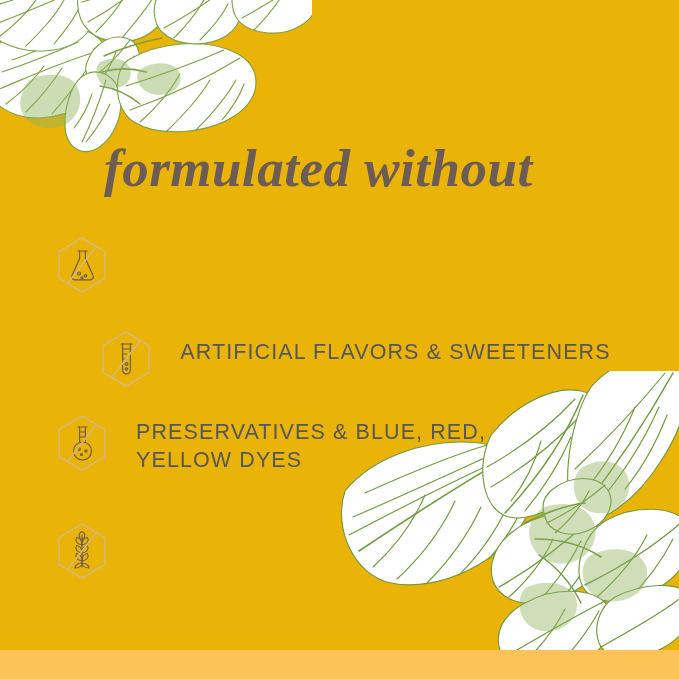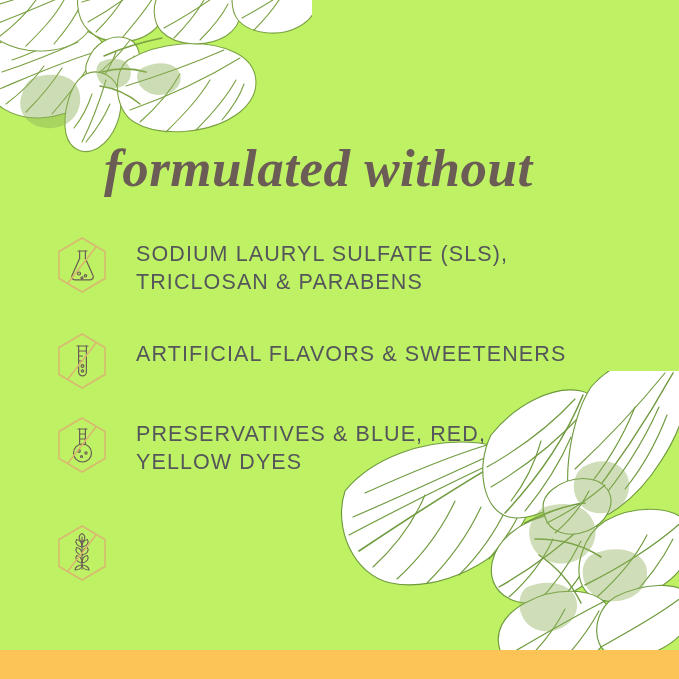--- a/index.html
+++ b/index.html
@@ -10,21 +10,21 @@
     width: 679px;
     height: 679px;
     background: #ffffff;
     font-family: "Liberation Sans", sans-serif;
     overflow: hidden;
   }
   .page {
     position: relative;
     width: 679px;
     height: 679px;
-    background: #bef264;
+    background: #eab308;
     overflow: hidden;
   }
 
   
   .mint-top-left {
     position: absolute;
     left: -18px;
     top: -24px;
     width: 330px;
     height: 200px;
@@ -83,21 +83,21 @@
     letter-spacing: 1.1px;
     line-height: 1.28;
     color: #55565a;
     text-transform: uppercase;
     padding-top: 5px;
     white-space: pre-line;
   }
 
   
   .row-0 { margin-bottom: 28px; }
-  .row-1 { margin-bottom: 26px; }
+  .row-1 { margin-bottom: 26px; justify-content: center; }
   .row-2 { margin-bottom: 40px; }
   .row-3 { margin-bottom: 0; }
 
   .row-1 .item-text,
   .row-3 .item-text { padding-top: 17px; }
   .row-1 .icon-wrap,
   .row-3 .icon-wrap { margin-top: 8px; }
 
   
   .bottom-bar {
@@ -193,22 +193,20 @@
             <path d="M24.6 15 v7.5"></path>
             <path d="M30.4 15 v7.5"></path>
             <path d="M24.6 22.5 L17 39.5 a3 3 0 0 0 2.7 4.3 h15.6 a3 3 0 0 0 2.7 -4.3 L30.4 22.5"></path>
             <circle cx="24" cy="37.5" r="1.5"></circle>
             <circle cx="30.5" cy="39.8" r="1.2"></circle>
             <circle cx="27" cy="41.8" r="1"></circle>
           </g>
           <line x1="13" y1="47" x2="41" y2="11" stroke="#d9b870" stroke-width="1.6"></line>
         </svg>
       </div>
-      <div class="item-text">SODIUM LAURYL SULFATE (SLS),
-TRICLOSAN &amp; PARABENS</div>
     </div>
 
     <div class="list-item row-1">
       <div class="icon-wrap">
         <svg viewBox="0 0 54 58" width="54" height="58" xmlns="http://www.w3.org/2000/svg">
           <polygon points="27,2 50,15.5 50,42.5 27,56 4,42.5 4,15.5" fill="none" stroke="#d9b870" stroke-width="1.6"></polygon>
           <g fill="none" stroke="#6b5c55" stroke-width="1.2" stroke-linecap="round" stroke-linejoin="round">
             <path d="M22 14 h11"></path>
             <path d="M23.6 14 v26 a3.9 3.9 0 0 0 7.8 0 V14"></path>
             <path d="M23.6 19 h7.8"></path>

